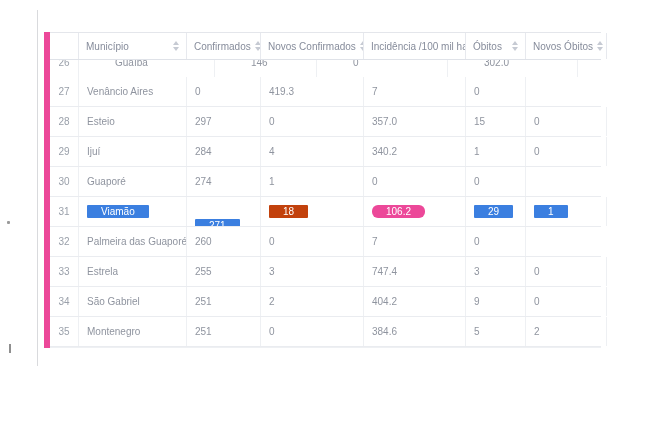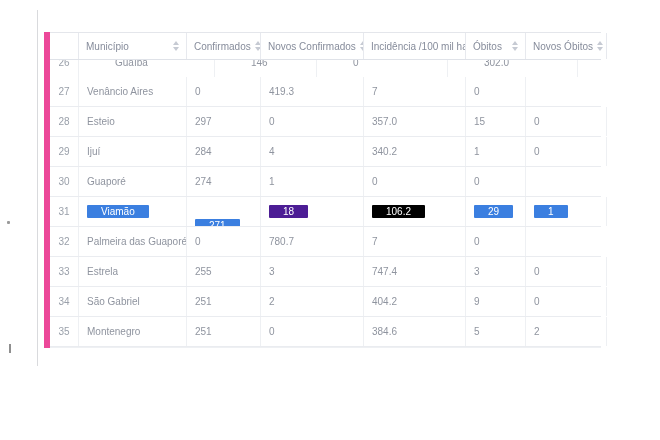--- a/index.html
+++ b/index.html
@@ -224,44 +224,44 @@
         <div class="cell numcol">
           <span>31</span>
         </div>
         <div class="cell">
           <span class="sel-bg" style="background: rgb(59, 127, 224); color: rgb(255, 255, 255);">Viamão</span>
         </div>
         <div class="cell">
           <span class="sel-bg" style="background: rgb(59, 127, 224); color: rgb(255, 255, 255); margin-top: 27px;">271</span>
         </div>
         <div class="cell">
-          <span class="sel-bg" style="background: #4c1d95; color: rgb(255, 255, 255);">18</span>
-        </div>
-        <div class="cell">
-          <span class="sel-bg" style="background: #000000; color: rgb(255, 255, 255);">106.2</span>
+          <span class="sel-bg" style="background: #c2410c; color: rgb(255, 255, 255);">18</span>
+        </div>
+        <div class="cell">
+          <span class="sel-bg" style="background: #ec4899; color: rgb(255, 255, 255); border-radius: 6px;">106.2</span>
         </div>
         <div class="cell">
           <span class="sel-bg" style="background: rgb(59, 127, 224); color: rgb(255, 255, 255);">29</span>
         </div>
         <div class="cell">
           <span class="sel-bg" style="background: rgb(59, 127, 224); color: rgb(255, 255, 255);">1</span>
         </div>
       </div>
       <div class="row">
         <div class="cell numcol">
           <span>32</span>
         </div>
         <div class="cell">
           <span>Palmeira das Guaporé</span>
         </div>
         <div class="cell">
-          <span>0</span>
-        </div>
-        <div class="cell">
-          <span>780.7</span>
+          <span>260</span>
+        </div>
+        <div class="cell">
+          <span>0</span>
         </div>
         <div class="cell">
           <span>7</span>
         </div>
         <div class="cell">
           <span>0</span>
         </div>
       </div>
       <div class="row">
         <div class="cell numcol">

